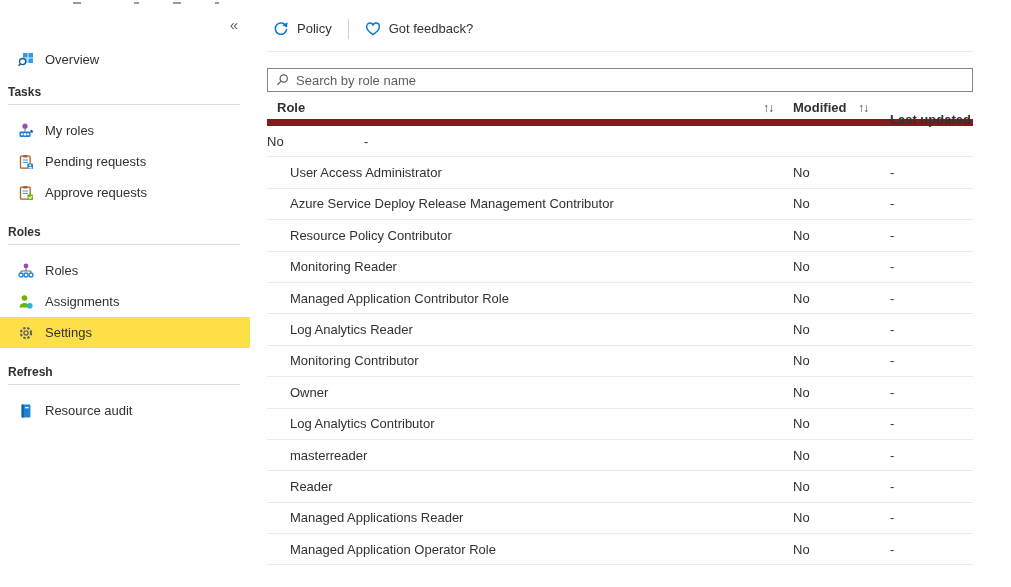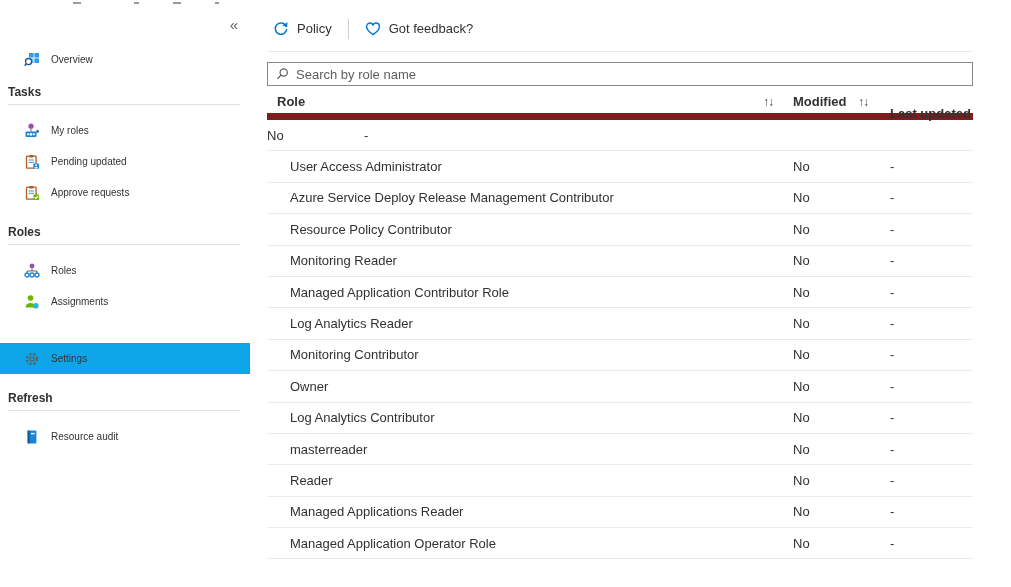--- a/index.html
+++ b/index.html
@@ -7,39 +7,39 @@
               font-family:"Liberation Sans", sans-serif; color:#323130; }
 
   
   .clip-frag { position:absolute; top:2px; height:2px; background:#9a9a9a; }
 
   
   .sidebar { position:absolute; left:0; top:14px; width:250px; }
   .collapse-row { height:30px; display:flex; justify-content:flex-end; padding-right:12px; }
   .collapse-btn { font-size:15px; color:#605e5c; cursor:pointer; line-height:22px; }
   .side-item { height:31px; display:flex; align-items:center; gap:11px;
-               padding-left:24px; font-size:10px; cursor:pointer; }
-  .side-item.selected { background:#0ea5e9;margin-top:26px; }
+               padding-left:18px; font-size:13px; cursor:pointer; }
+  .side-item.selected { background:#fde047; }
   .side-item .icn { width:16px; height:16px; flex:0 0 16px; display:inline-block; }
   .side-item .icn svg { width:16px; height:16px; display:block; }
   .side-header { margin-top:12px; height:24px; line-height:24px; padding-left:8px;
                  font-size:12px; font-weight:700; color:#323130; }
   .side-header.first { margin-top:5px; }
   .side-divider { border-bottom:1px solid #e1dfdd; margin:0 10px 10px 8px; }
 
   
   .main { position:absolute; left:267px; top:0; width:706px; }
   .toolbar { height:52px; display:flex; align-items:center; padding-top:6px;
              border-bottom:1px solid #edebe9; }
   .tool-btn { display:flex; align-items:center; gap:8px; font-size:13px;
               color:#323130; cursor:pointer; padding:4px 6px; }
   .tool-btn svg { width:16px; height:16px; display:block; }
   .tool-sep { width:1px; height:20px; background:#d2d0ce; margin:0 10px; }
 
-  .searchbox { position:relative; margin-top:10px; height:24px;
+  .searchbox { position:relative; margin-top:16px; height:24px;
                border:1px solid #8a8886; background:#fff; display:flex; align-items:center; }
   .searchbox svg { position:absolute; left:7px; top:4px; width:15px; height:15px; }
   .searchbox input { border:none; outline:none; width:100%; height:100%;
                      padding-left:28px; font-size:13px; color:#323130;
                      font-family:"Liberation Sans", sans-serif; background:transparent; }
   .searchbox input::placeholder { color:#605e5c; opacity:1; }
 
   .grid { margin-top:4px; }
   .grid-header { display:flex; align-items:center; height:30px;
                  border-bottom:7px solid #7f1d1d; font-size:13px; font-weight:700; }
@@ -107,21 +107,21 @@
           <svg viewBox="0 0 16 16">
             <rect x="2.5" y="2.2" width="9.6" height="12" rx="0.8" fill="#fff" stroke="#b05e25" stroke-width="1.3"></rect>
             <rect x="5.2" y="1" width="4.2" height="2.6" rx="0.6" fill="#b05e25"></rect>
             <line x1="4.6" y1="6" x2="10" y2="6" stroke="#2f9bea" stroke-width="1"></line>
             <line x1="4.6" y1="8.4" x2="10" y2="8.4" stroke="#2f9bea" stroke-width="1"></line>
             <rect x="9.4" y="9.4" width="5.6" height="5.6" rx="0.8" fill="#1b83d6"></rect>
             <circle cx="12.2" cy="11.2" r="1" fill="#fff"></circle>
             <path d="M10.3 14.4 a1.9 1.6 0 0 1 3.8 0 Z" fill="#fff"></path>
           </svg>
         </span>
-    <span class="lbl">Pending updated</span>
+    <span class="lbl">Pending requests</span>
   </div>
 
   <div class="side-item">
     <span class="icn">
           <svg viewBox="0 0 16 16">
             <rect x="2.5" y="2.2" width="9.6" height="12" rx="0.8" fill="#fff" stroke="#b05e25" stroke-width="1.3"></rect>
             <rect x="5.2" y="1" width="4.2" height="2.6" rx="0.6" fill="#b05e25"></rect>
             <line x1="4.6" y1="6" x2="10" y2="6" stroke="#2f9bea" stroke-width="1"></line>
             <line x1="4.6" y1="8.4" x2="10" y2="8.4" stroke="#2f9bea" stroke-width="1"></line>
             <rect x="9.4" y="9.4" width="5.6" height="5.6" rx="0.8" fill="#6bb700"></rect>

